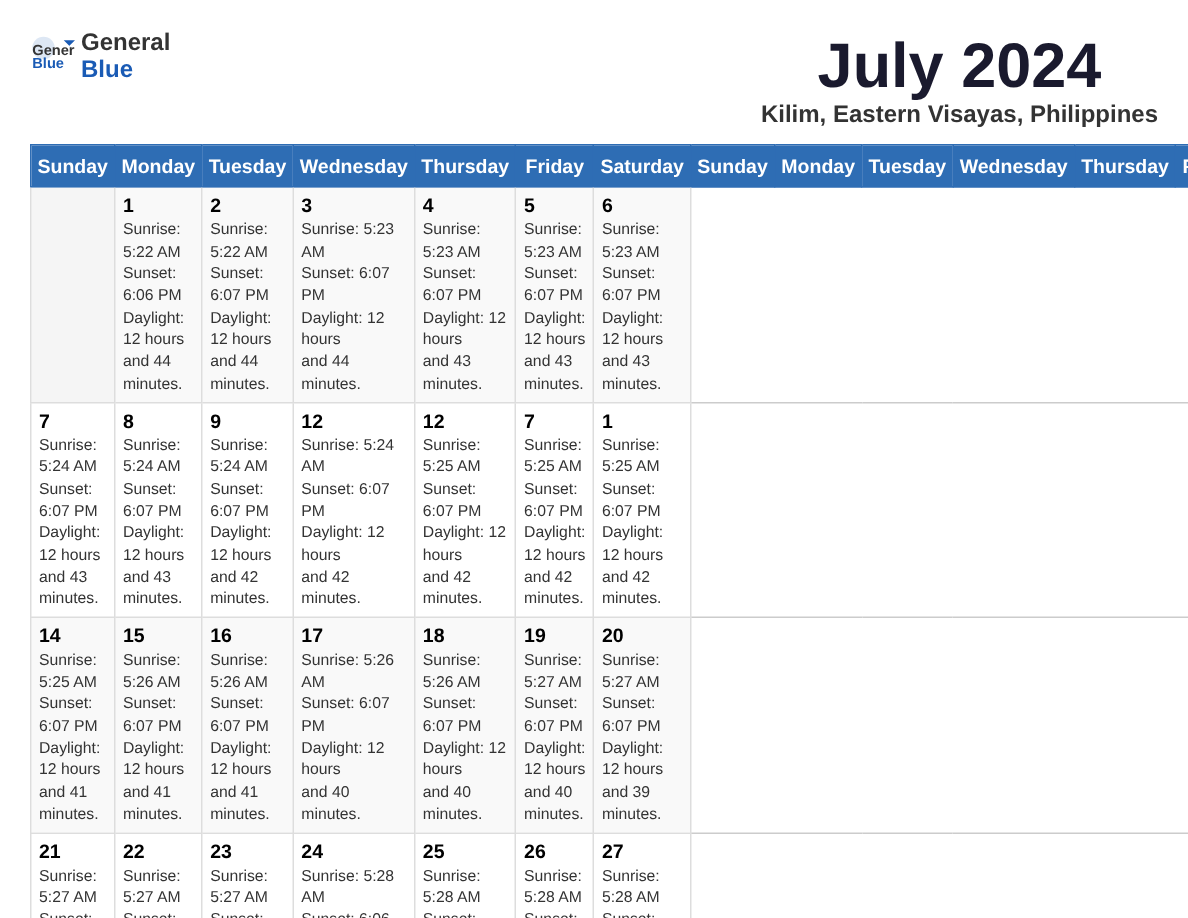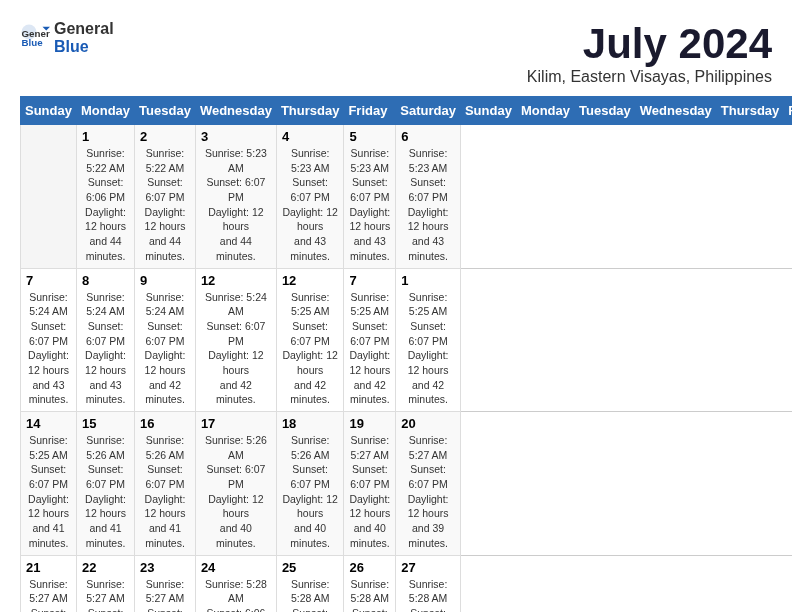--- a/index.html
+++ b/index.html
@@ -19,43 +19,44 @@
     .logo {
       display: flex;
       align-items: center;
       gap: 4px;
     }
     .logo-icon {
       width: 30px;
       height: 30px;
     }
     .title-section {
-      text-align: right;
+      text-align: center;
     }
     .month-title {
       font-size: 42px;
       font-weight: bold;
       color: #1a1a2e;
     }
     .location-title {
       font-size: 16px;
       color: #333;
+      font-weight: bold;
     }
     table {
       width: 100%;
       border-collapse: collapse;
       font-size: 11px;
     }
     thead tr {
       background-color: #2e6db4;
       color: white;
     }
     thead th {
       padding: 6px 4px;
-      text-align: left;
+      text-align: center;
       font-size: 13px;
       font-weight: bold;
       border: 1px solid #2e6db4;
     }
     tbody tr {
       border-bottom: 1px solid #ccc;
     }
     tbody td {
       padding: 4px 5px;
       vertical-align: top;
@@ -66,21 +67,20 @@
     .day-number {
       font-weight: bold;
       font-size: 13px;
       display: block;
       margin-bottom: 2px;
     }
     .day-info {
       color: #333;
       line-height: 1.4;
       font-size: 10.5px;
-      text-align: center;
     }
     tbody tr:nth-child(odd) {
       background-color: #f9f9f9;
     }
     tbody tr:nth-child(even) {
       background-color: #ffffff;
     }
     .empty-cell {
       background: #f5f5f5;
     }

